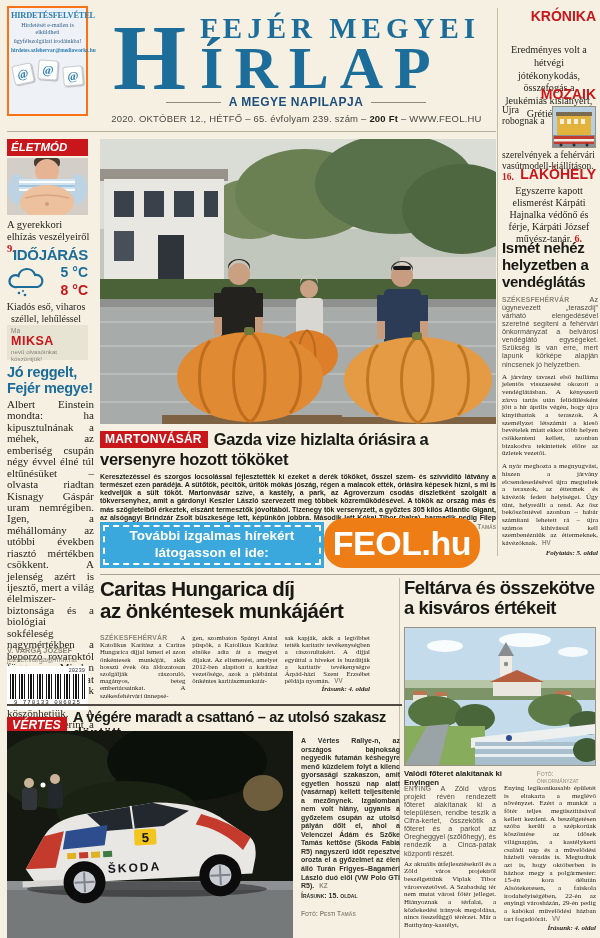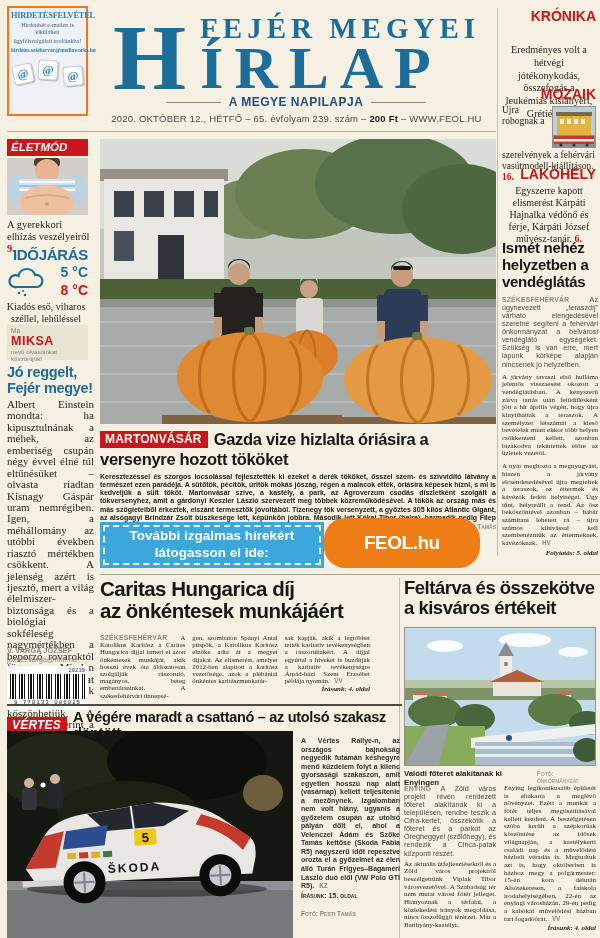--- a/index.html
+++ b/index.html
@@ -85,21 +85,21 @@
   .lc-headline{font-family:"Liberation Sans",sans-serif;font-weight:bold;font-size:16.5px;color:#181814;
                letter-spacing:-.3px;margin-left:6px;vertical-align:middle}
   .lc-text{position:relative;margin-top:4px;font-family:"Liberation Sans",sans-serif;font-weight:bold;
            font-size:7px;line-height:1.18;text-align:justify;color:#1c1c18}
   .lc-credit{position:absolute;right:0;bottom:0;background:#f5f0e1;padding-left:4px}
   .promo{left:100px;top:518px;width:380px;height:50px;display:flex;align-items:flex-end;cursor:pointer}
   .promo-blue{width:233px;height:46px;background:#3ba8dd;padding:3px}
   .promo-blue-in{width:100%;height:100%;border:2px dashed #fff;display:flex;flex-direction:column;justify-content:center;
                  text-align:center;color:#fff;font-family:"Liberation Sans",sans-serif;font-weight:bold;font-size:13.5px;line-height:1.25}
   .promo-orange{width:163px;height:50px;background:#ef7d16;border-radius:21px;display:flex;align-items:center;justify-content:center;
-                color:#fff;font-family:"Liberation Sans",sans-serif;font-weight:bold;font-size:19px;letter-spacing:-.5px}
+                color:#fff;font-family:"Liberation Sans",sans-serif;font-weight:bold;font-size:34px;letter-spacing:-.5px}
 
   
   .caritas-head{left:100px;top:578px;width:300px;font-family:"Liberation Sans",sans-serif;font-weight:bold;
                 font-size:20.5px;line-height:1.06;letter-spacing:-.5px;color:#181814}
   .caritas-cols{left:100px;top:634px;width:270px;display:flex;gap:7px}
   .ccol{flex:1;font-size:6.8px;line-height:1.06;text-align:justify}
 
   
   .enying-head{left:404px;top:578px;width:192px;font-family:"Liberation Sans",sans-serif;font-weight:bold;
                font-size:18.5px;line-height:1.08;letter-spacing:-.5px;color:#181814}

